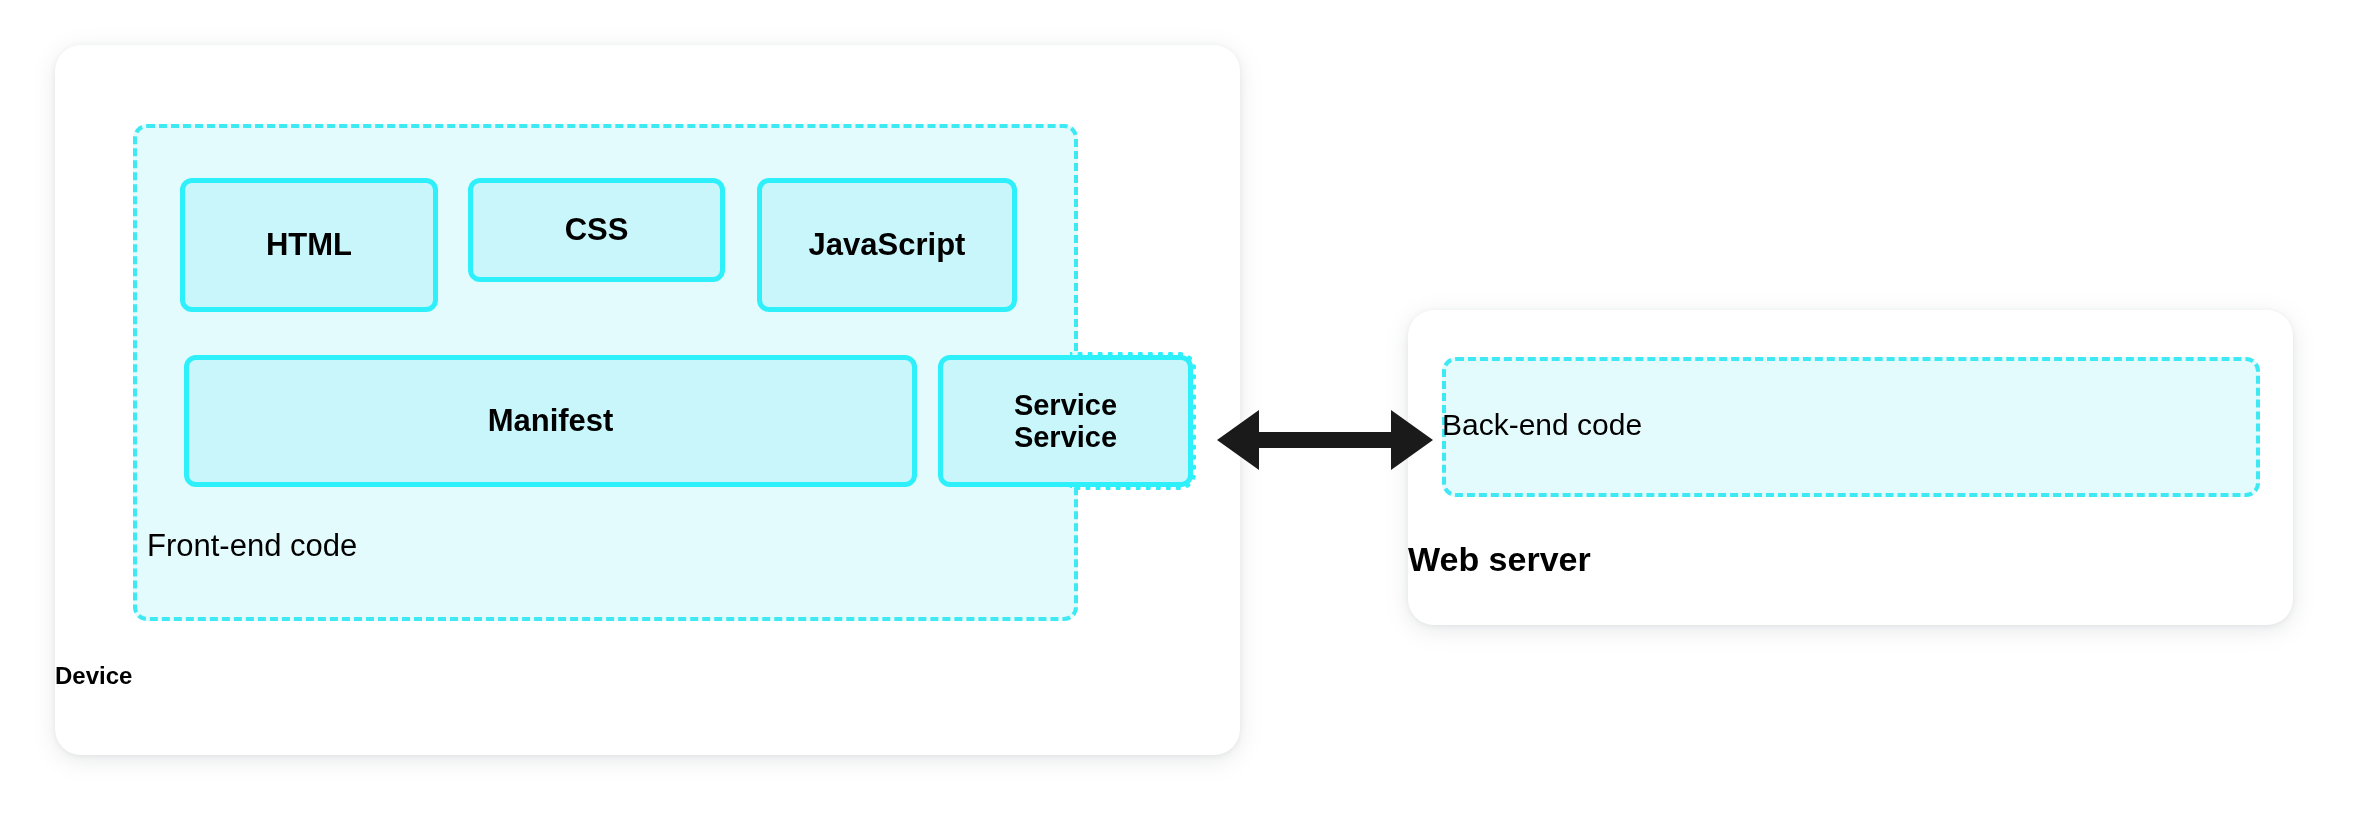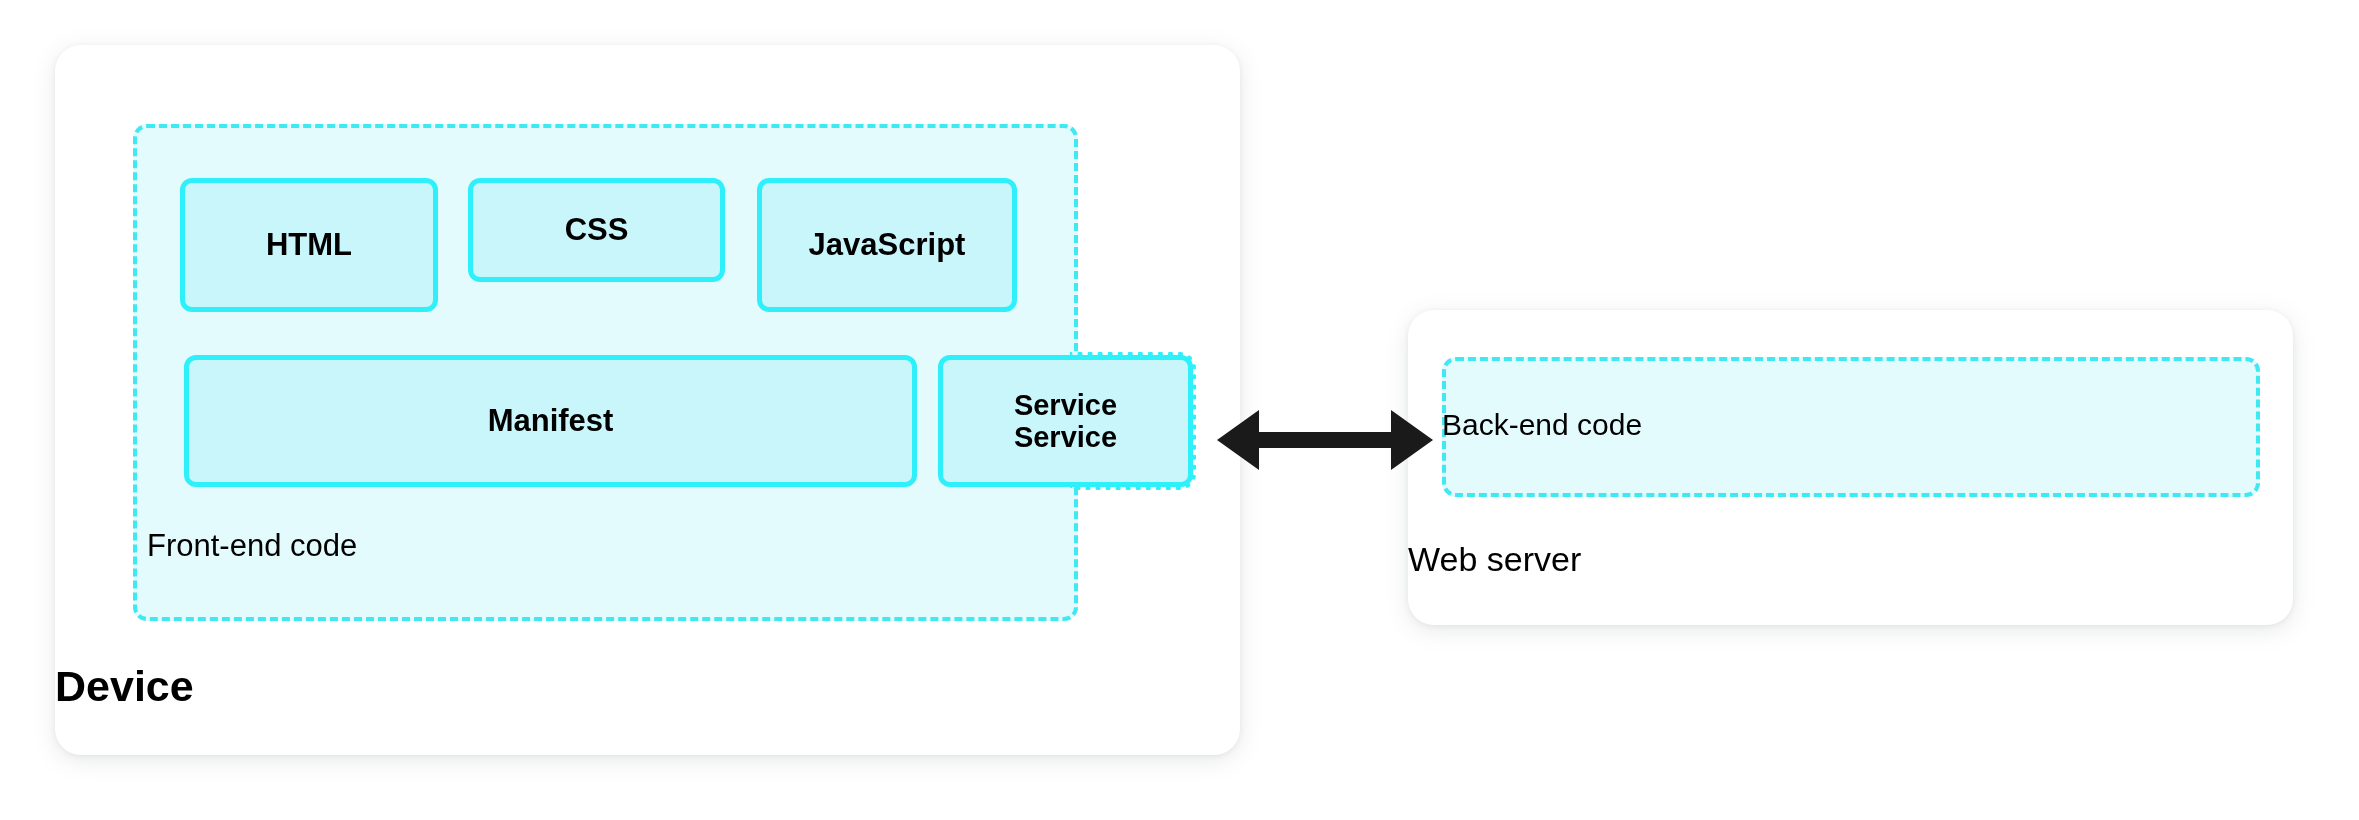--- a/index.html
+++ b/index.html
@@ -122,36 +122,36 @@
     left: 147px;
     top: 528px;
     width: 945px;
     font-size: 31px;
     font-weight: normal;
   }
   #device-caption {
     left: 55px;
     top: 662px;
     width: 1185px;
-    font-size: 43px;
+    font-size: 24px;
     font-weight: bold;
   }
   #backend-caption {
     left: 1442px;
     top: 408px;
     width: 818px;
     font-size: 30px;
     font-weight: normal;
   }
   #server-caption {
     left: 1408px;
     top: 540px;
     width: 885px;
     font-size: 34px;
-    font-weight: normal;
+    font-weight: bold;
   }
 
   
   #connector-arrow {
     position: absolute;
     left: 1215px;
     top: 398px;
     width: 220px;
     height: 84px;
     z-index: 6;

